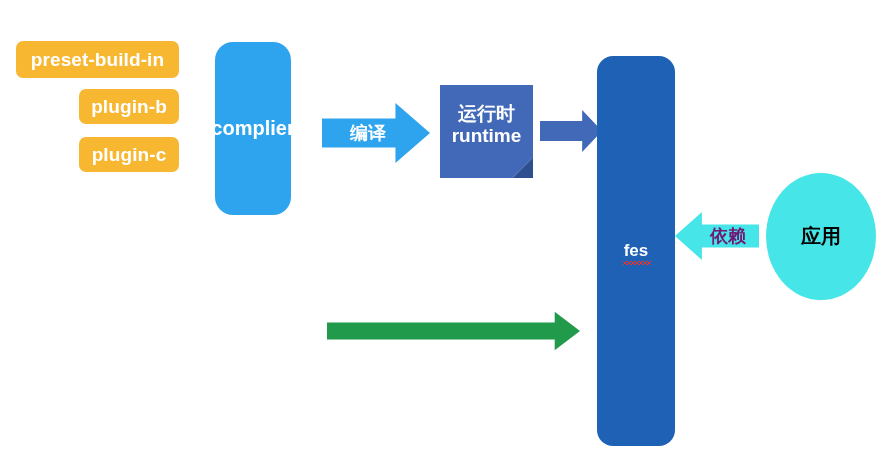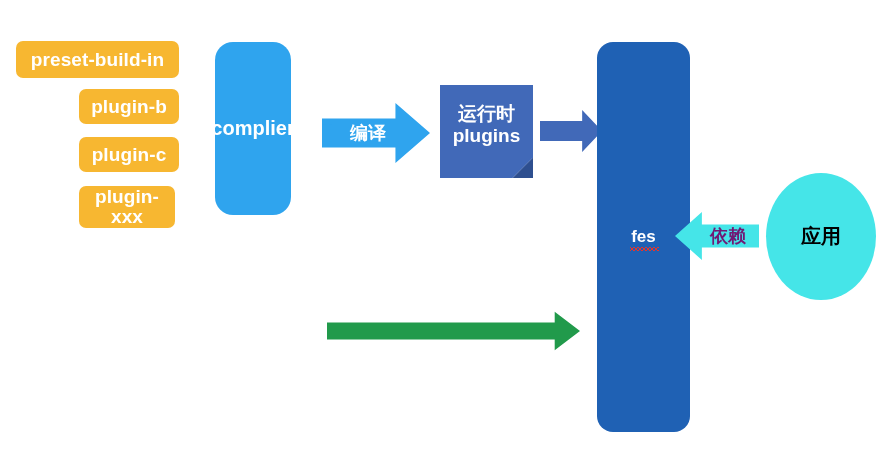--- a/index.html
+++ b/index.html
@@ -163,53 +163,50 @@
   </div>
 
   <div class="node pill" style="left:79px; top:89px; width:100px; height:35px;">
     <span>plugin-b</span>
   </div>
 
   <div class="node pill" style="left:79px; top:137px; width:100px; height:35px;">
     <span>plugin-c</span>
   </div>
 
-  <div class="node pill two-line" style="left:79px; top:186px; width:96px; height:42px;">
-    <span>plugin-xxx</span>
-  </div>
 
   <div class="node rbox complier" style="left:215px; top:42px; width:76px; height:173px;">
     <span>complier</span>
   </div>
 
   <div class="barrow" style="left:322px; top:103px; width:108px; height:60px;text-align:right;">
     <div class="arrow-body arrow-right" style="background:#2FA4EE;"></div>
     <div class="stripe" style="left:1px; width:3px; height:28%; background:#2FA4EE;"></div>
     <div class="stripe" style="left:7px; width:3px; height:28%; background:#2FA4EE;"></div>
     <span class="lbl" style="color:#ffffff; margin-right:16px;">编译</span>
   </div>
 
   <div class="docbox" style="left:440px; top:85px; width:93px; height:93px;">
     <div class="body">
       <div class="doc-text">
         <span>运行时</span><br>
-        <span>plugins</span>
+        <span>runtime</span>
       </div>
     </div>
     <div class="fold"></div>
   </div>
 
   <div class="barrow" style="left:540px; top:110px; width:62px; height:42px;">
     <div class="arrow-body arrow-right" style="background:#4169B8;"></div>
     <div class="stripe" style="left:0px; width:3px; height:30%; background:#4169B8;"></div>
     <div class="stripe" style="left:6px; width:3px; height:30%; background:#4169B8;"></div>
     <span class="lbl"></span>
   </div>
 
-  <div class="node rbox fes" style="left:597px; top:42px; width:93px; height:390px;">
+  <div class="node rbox fes" style="left:597px; top:56px; width:78px; height:390px;">
     <span class="fes-label">fes</span>
   </div>
 
 
   <div class="barrow" style="left:327px; top:310px; width:253px; height:42px;">
     <div class="arrow-body" style="background:#219A4B;
           clip-path: polygon(0 30%, 90% 30%, 90% 4%, 100% 50%, 90% 96%, 90% 70%, 0 70%);"></div>
     <div class="stripe" style="left:0px; width:2px; height:36%; background:#219A4B;"></div>
     <div class="stripe" style="left:5px; width:2px; height:36%; background:#219A4B;"></div>
     <span class="lbl"></span>

